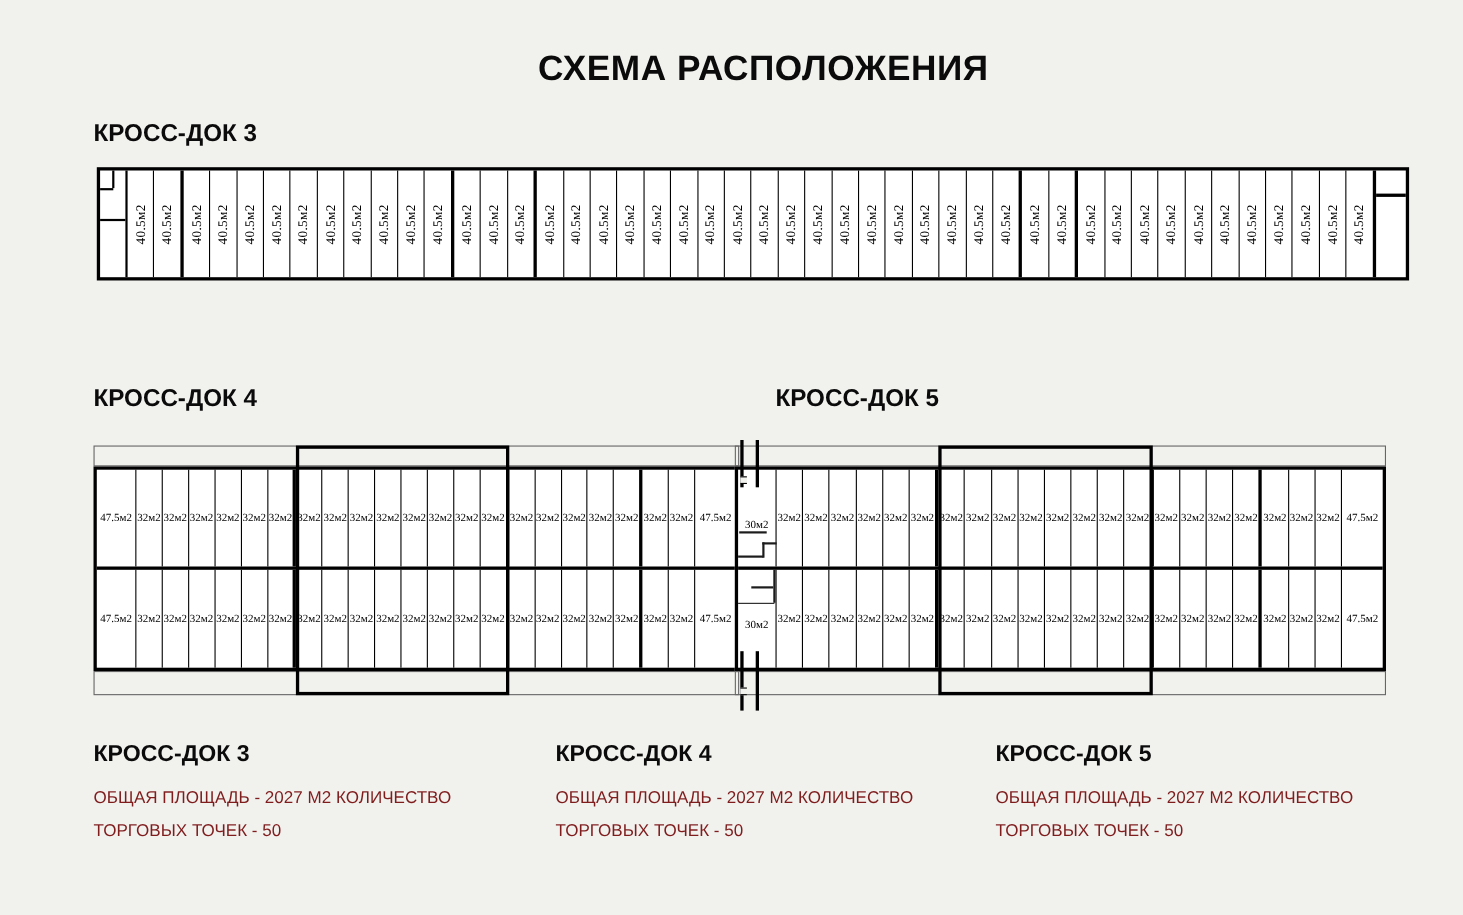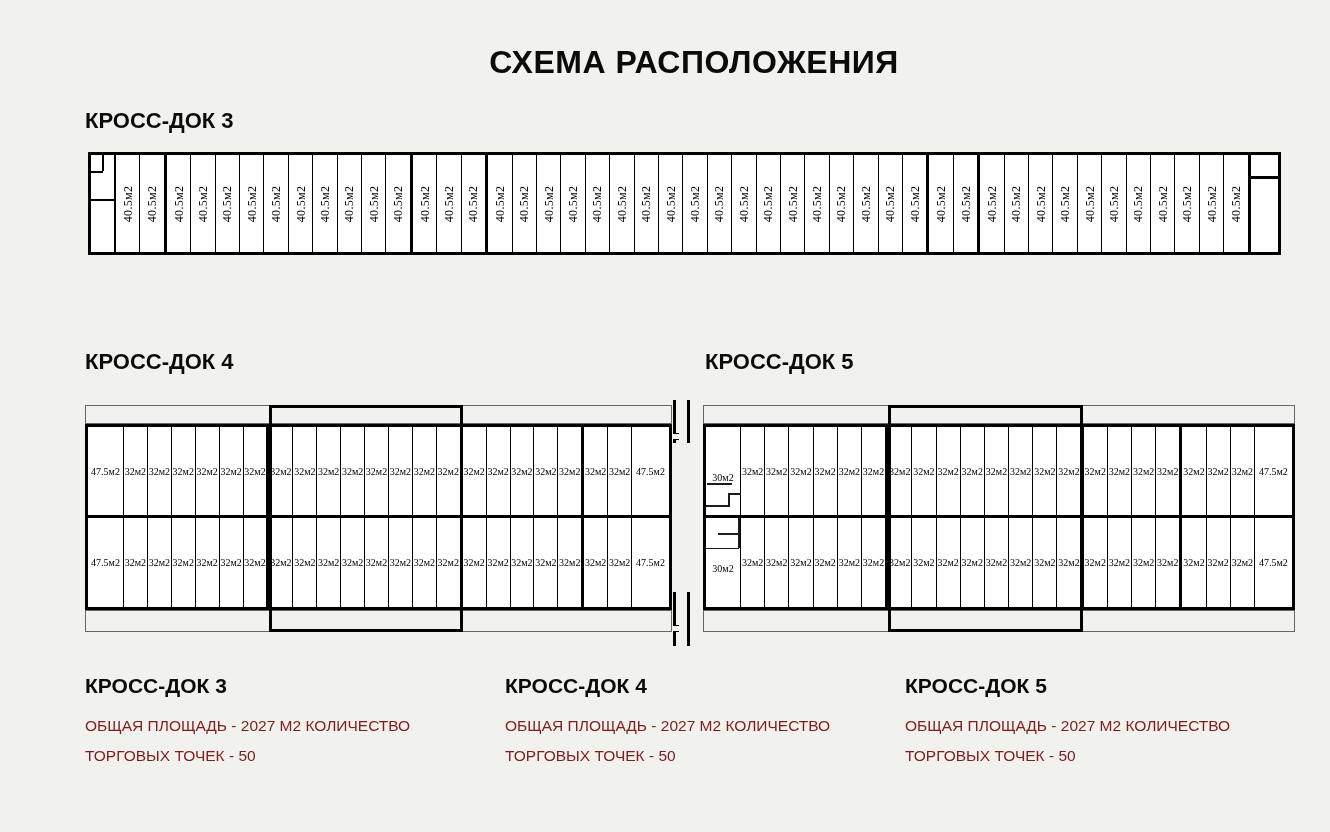--- a/index.html
+++ b/index.html
@@ -18,21 +18,21 @@
   .n-h2{position:absolute;left:0;top:44px;width:100%;height:2px;background:#000;}
   .scell{flex:1 1 0;position:relative;border-right:1.5px solid #000;box-sizing:border-box;}
   .scell.tk{border-right-width:3px;}
   .vlabel{position:absolute;top:50%;left:50%;transform:translate(-50%,-50%) rotate(-90deg);white-space:nowrap;font-family:"Liberation Serif",serif;font-size:12px;color:#000;letter-spacing:.3px;}
   .send-right{flex:0 0 27px;position:relative;}
   .send-right .top-div{position:absolute;left:0;top:0;width:100%;height:24px;border-bottom:3px solid #000;box-sizing:border-box;}
 
   
   .block{position:absolute;top:405px;box-sizing:border-box;}
   #block4{left:85px;width:587px;height:227px;}
-  #block5{left:703px;width:592px;height:232px;}
+  #block5{left:668px;width:592px;height:232px;}
   .band{box-sizing:border-box;border:1px solid #666;}
   .band.top{height:19px;}
   .band.bottom{height:22px;}
   .rows{box-sizing:border-box;border:3px solid #000;background:#fff;height:186px;}
   .prow{display:flex;box-sizing:border-box;}
   .prow.first{height:91px;border-bottom:3px solid #000;}
   .prow.second{height:89px;}
   .pcell{flex:1 1 0;box-sizing:border-box;border-right:1.4px solid #000;position:relative;display:flex;align-items:center;justify-content:center;}
   .pcell:last-child{border-right:none;}
   .pcell.tk{border-right-width:3px;}

